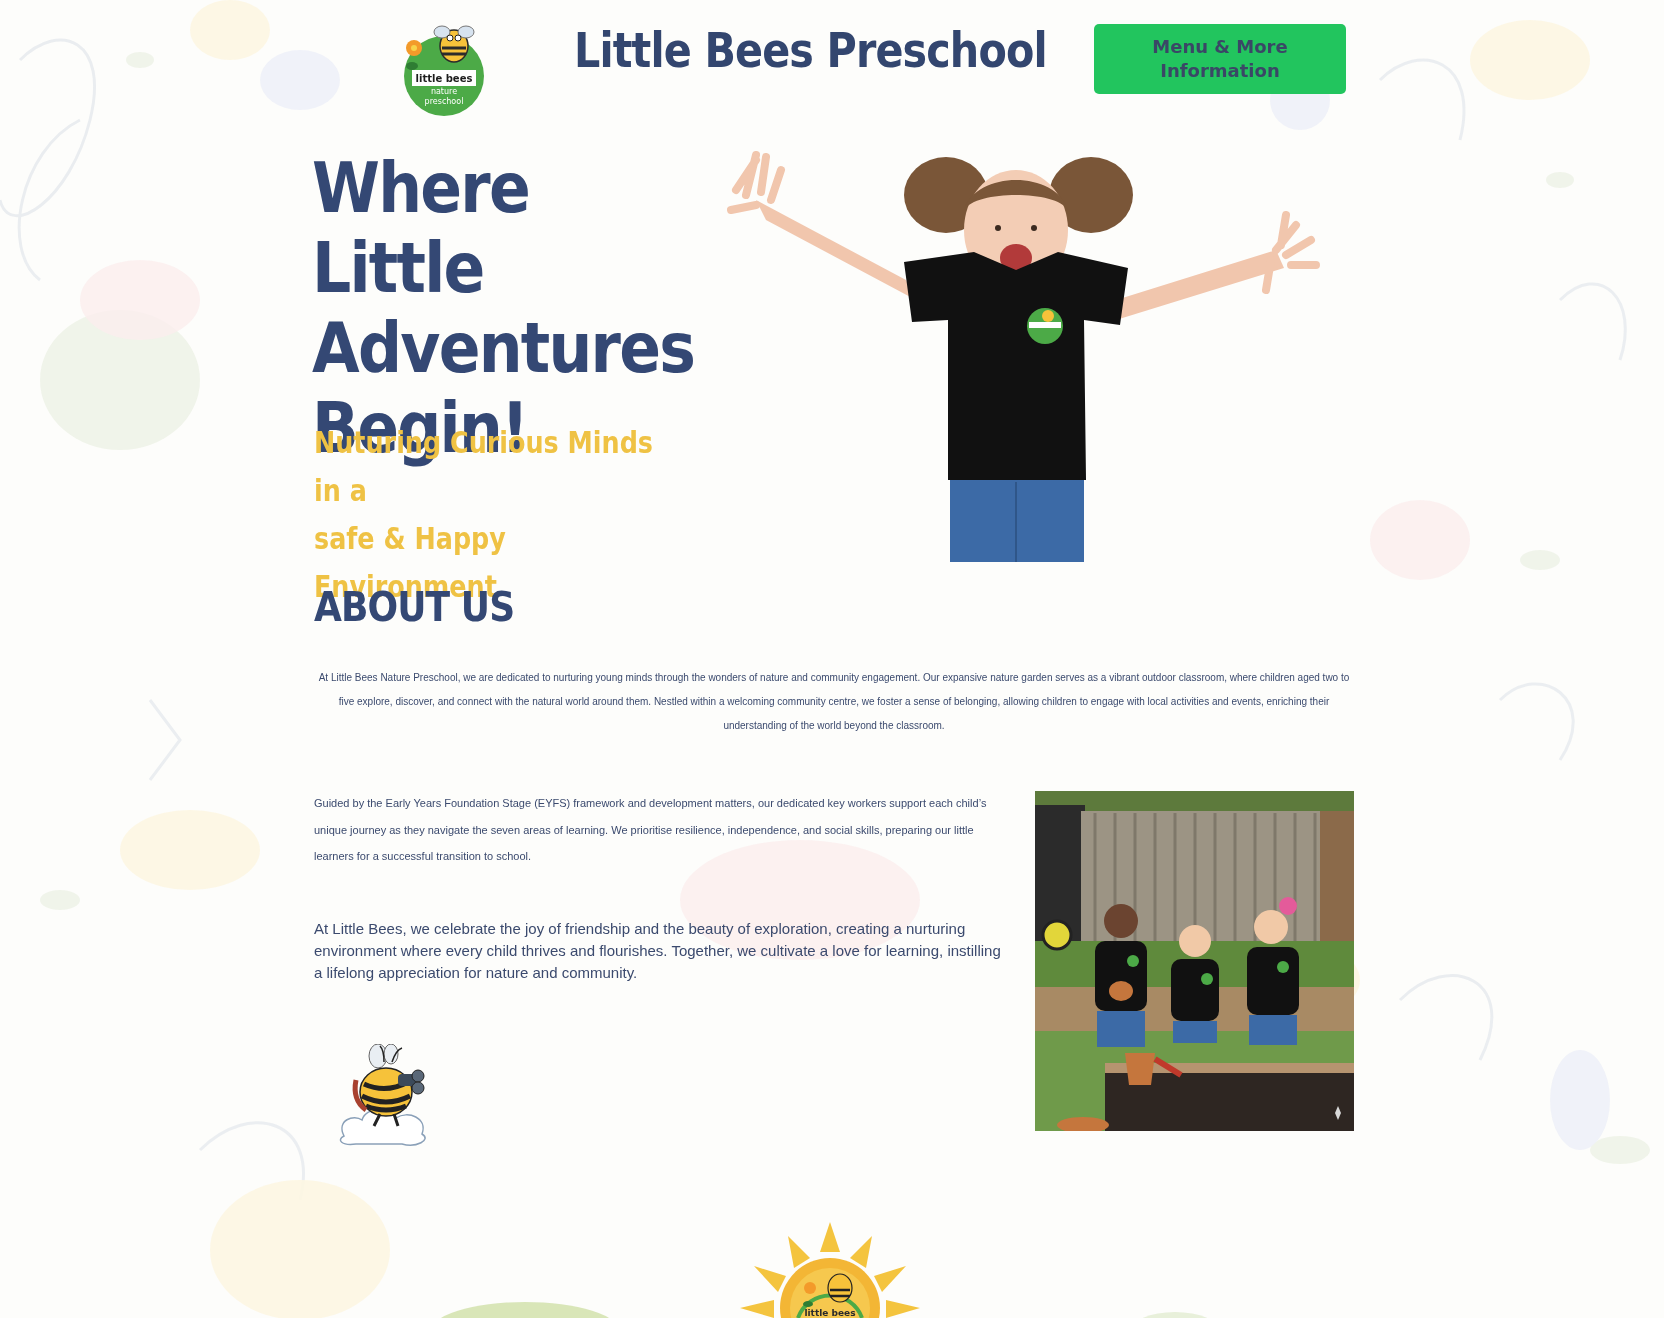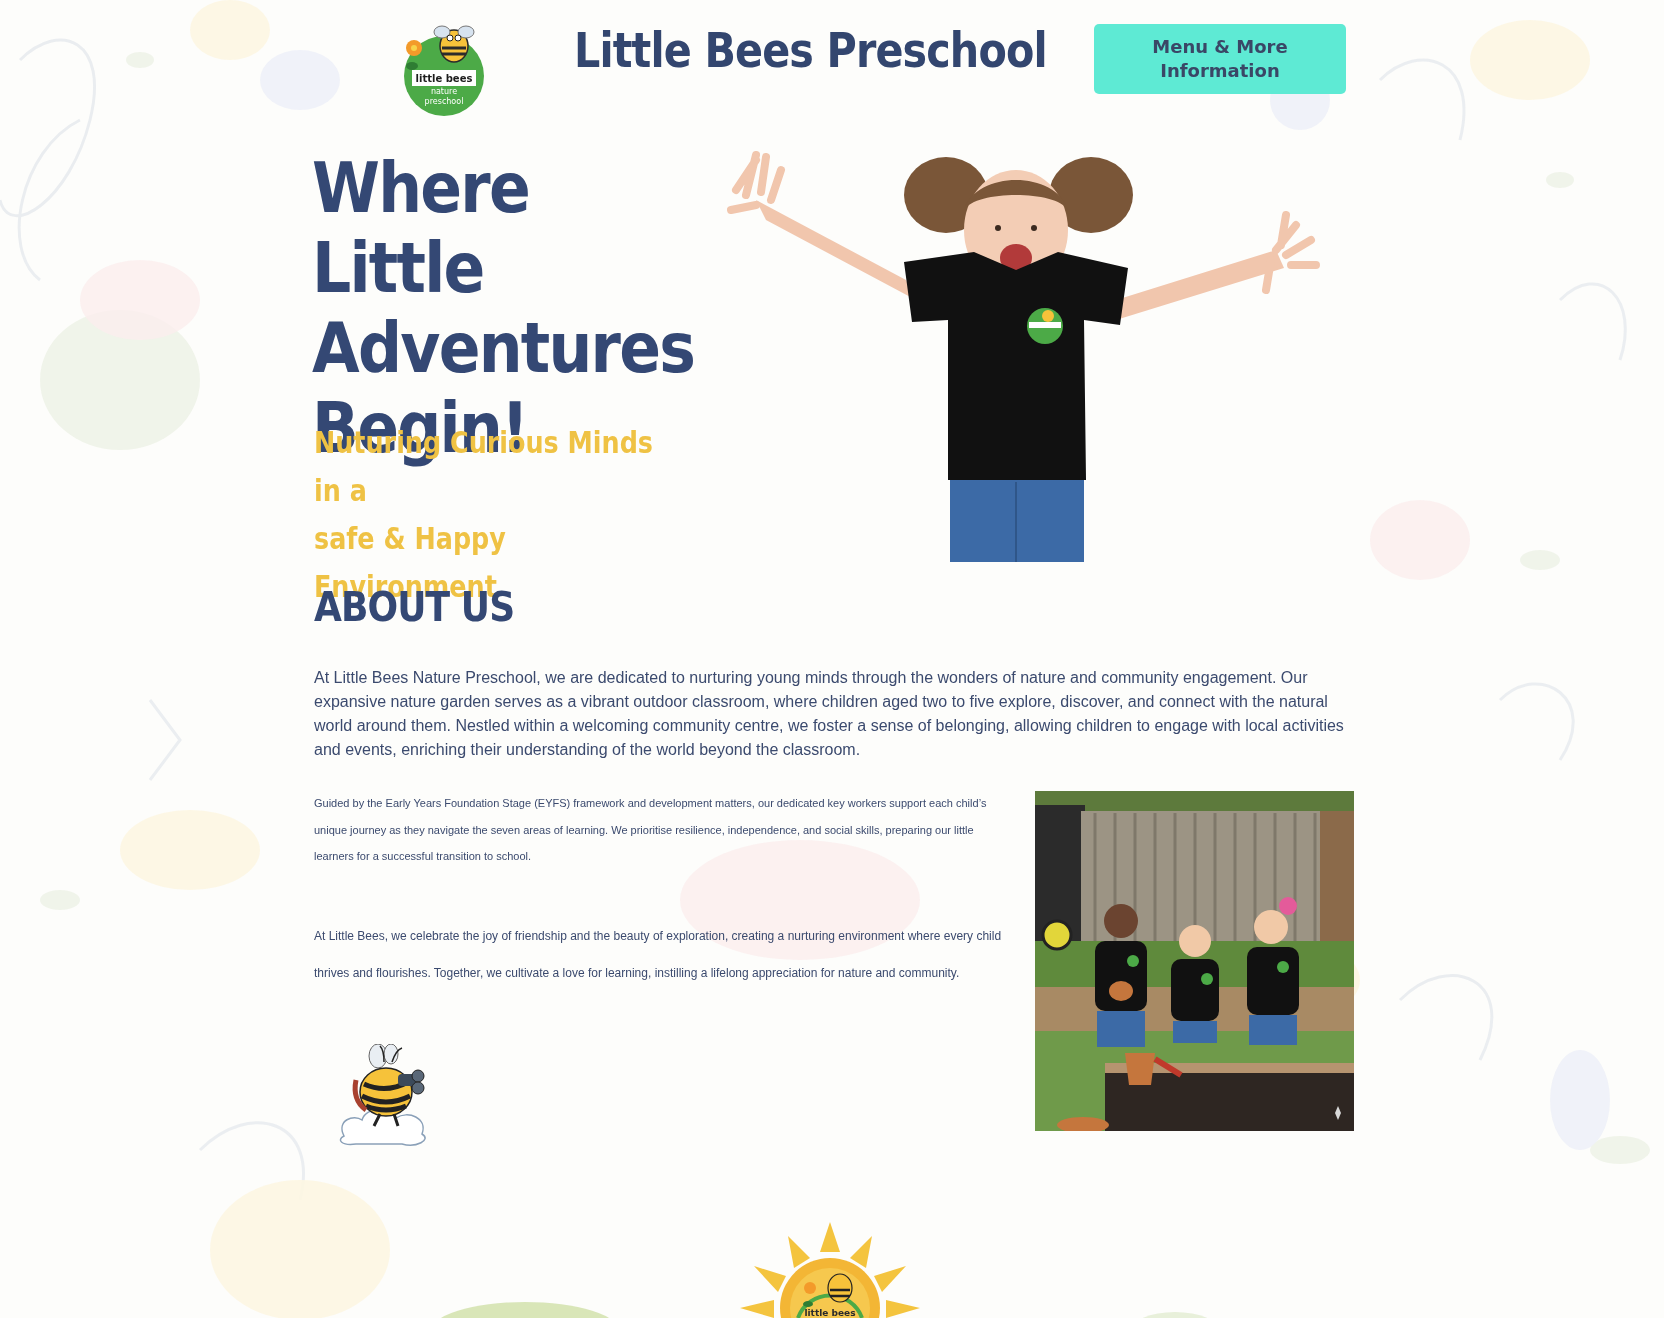--- a/index.html
+++ b/index.html
@@ -18,21 +18,21 @@
   .logo { position: absolute; left: 398px; top: 20px; width: 92px; height: 96px; }
   .site-title {
     position: absolute; left: 574px; top: 22px;
     font-family: "DejaVu Sans", sans-serif; font-weight: bold;
     font-size: 48px; letter-spacing: -1px; color: #33466f;
     transform: scaleX(0.86); transform-origin: left center;
     white-space: nowrap;
   }
   .menu-btn {
     position: absolute; left: 1094px; top: 24px; width: 252px; height: 70px;
-    background: #5eead4; border-radius: 5px; border: none;
+    background: #22c55e; border-radius: 5px; border: none;
     color: #3a4766; font-family: "DejaVu Sans", sans-serif; font-weight: bold;
     font-size: 18px; line-height: 24px; text-align: center; cursor: pointer;
     display: flex; align-items: center; justify-content: center; padding: 0 40px;
   }
 
   
   .hero-title {
     position: absolute; left: 312px; top: 148px; width: 420px;
     font-family: "DejaVu Sans", sans-serif; font-weight: bold;
     font-size: 70px; line-height: 80px; color: #344874; letter-spacing: -2px;
@@ -50,23 +50,23 @@
   .about-heading {
     position: absolute; left: 314px; top: 584px;
     font-family: "DejaVu Sans", sans-serif; font-weight: bold;
     font-size: 40px; color: #344874; letter-spacing: -1px;
     transform: scaleX(0.9); transform-origin: left top;
   }
   .para {
     position: absolute; font-family: "Liberation Sans", sans-serif;
     color: #3b4a6e;
   }
-  .para-1 { left: 314px; top: 666px; width: 1040px; font-size: 16px; line-height: 24px; }
+  .para-1 { left: 314px; top: 666px; width: 1040px; font-size: 10px; line-height: 24px; text-align: center; }
   .para-2 { left: 314px; top: 790px; width: 690px; font-size: 11px; line-height: 26.7px; }
-  .para-3 { left: 314px; top: 918px; width: 690px; font-size: 12px; line-height: 37px; }
+  .para-3 { left: 314px; top: 918px; width: 690px; font-size: 15px; line-height: 22px; }
   .garden-photo { position: absolute; left: 1035px; top: 791px; width: 319px; height: 340px; }
   .bee-mascot { position: absolute; left: 336px; top: 1044px; width: 100px; height: 106px; }
   .sun-logo { position: absolute; left: 740px; top: 1222px; width: 180px; height: 96px; }
   .hill-left { position: absolute; left: 430px; top: 1302px; width: 190px; height: 60px; background: #cfe0a8; border-radius: 50% 50% 0 0; opacity: 0.8; }
   .hill-right { position: absolute; left: 1130px; top: 1312px; width: 90px; height: 40px; background: #dbe7c4; border-radius: 50% 50% 0 0; opacity: 0.6; }
 </style>
 </head>
 <body>
 
 <div class="bg-deco">

